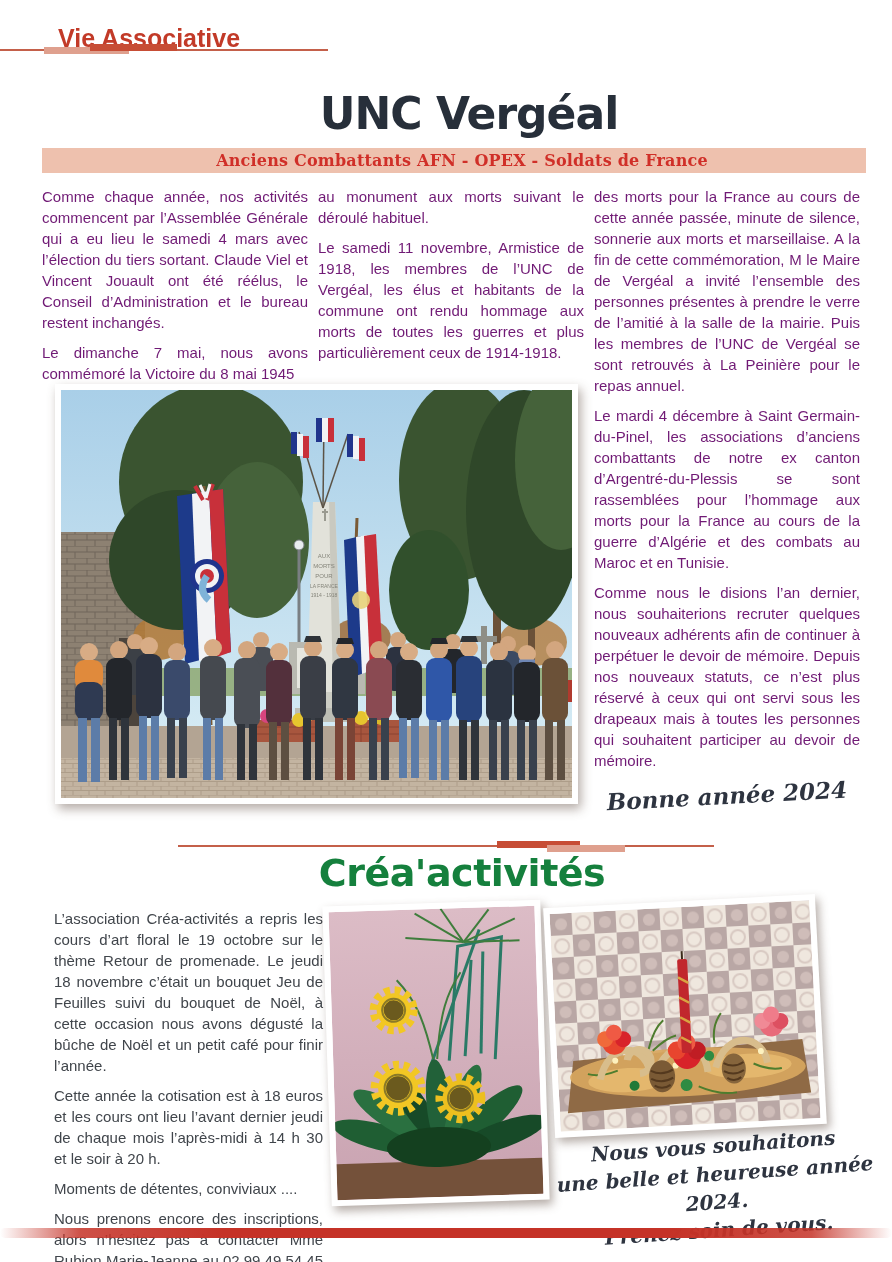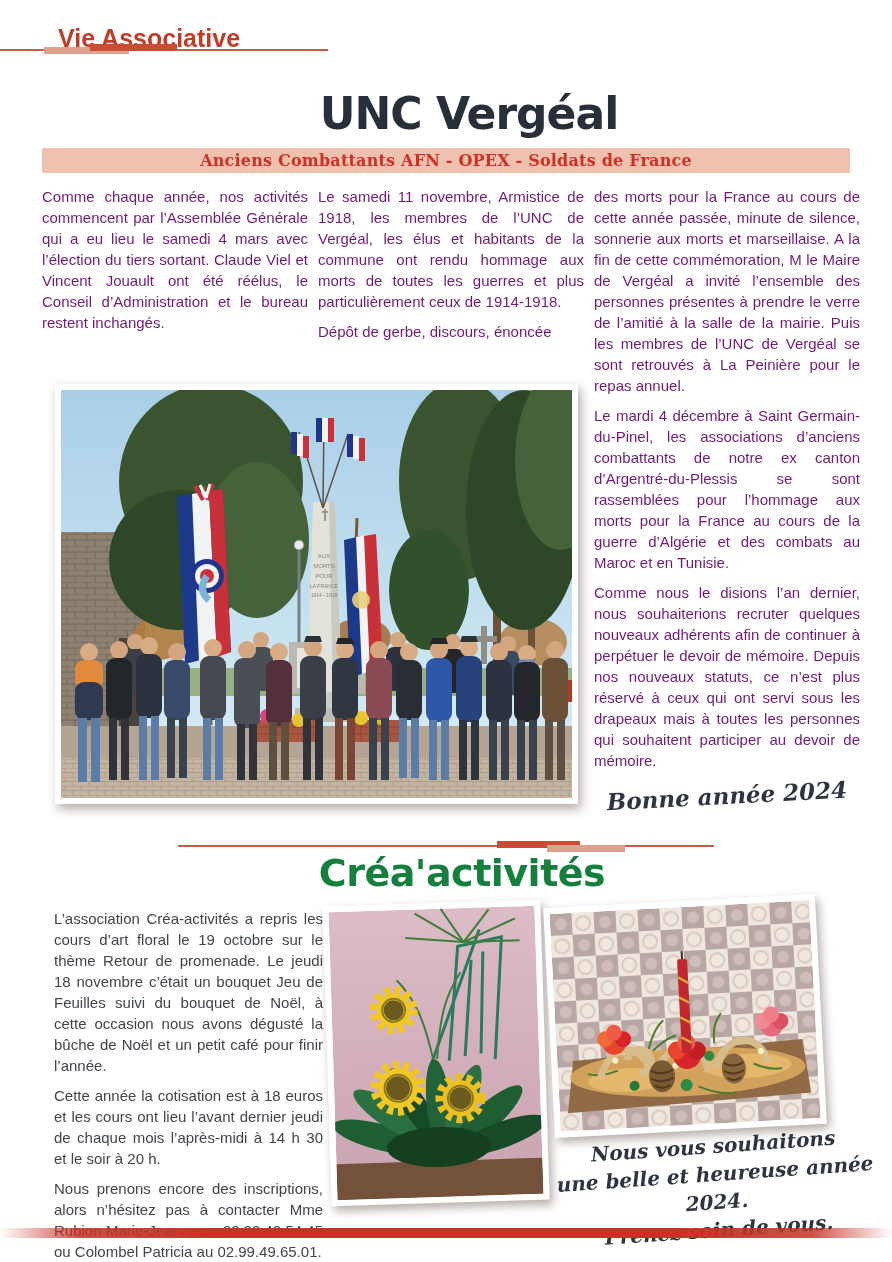--- a/index.html
+++ b/index.html
@@ -11,21 +11,21 @@
         color:#c23a28;font-family:"Liberation Sans",sans-serif;}
   .rule-line{position:absolute;left:0;top:49px;width:328px;height:2px;background:#c4604a;}
   .rule-light{position:absolute;left:44px;top:47px;width:85px;height:7px;background:#dfa08e;}
   .rule-dark{position:absolute;left:90px;top:44px;width:87px;height:7px;background:#c74d35;}
 
   
   .unc-title{position:absolute;left:0;top:88px;width:892px;margin:0;text-align:center;
         font-family:"DejaVu Sans",sans-serif;font-weight:800;font-size:44px;letter-spacing:-1px;
         color:#272f3a;padding-left:23px;}
   .banner{position:absolute;left:42px;top:148px;width:808px;height:25px;background:#eec1ae;
-        display:flex;align-items:center;justify-content:center;}
+        display:flex;align-items:center;justify-content:center;padding-left:16px;}
   .banner span{font-family:"DejaVu Serif",serif;font-weight:bold;font-size:16px;color:#d02f28;
         letter-spacing:.2px;}
 
   .col{position:absolute;top:186px;width:266px;}
   .col-1{left:42px;} .col-2{left:318px;} .col-3{left:594px;}
   .col p{margin:0 0 9px 0;font-size:15px;line-height:21px;color:#701a75;text-align:justify;}
 
   .script{font-family:"DejaVu Serif",serif;font-style:italic;font-weight:bold;color:#2e3440;}
   .greeting-unc{position:absolute;left:594px;top:782px;width:266px;text-align:center;
         font-size:23px;transform:rotate(-3deg);}
@@ -67,24 +67,25 @@
   <div class="rule-light"></div>
   <div class="rule-dark"></div>
 
   <h2 class="unc-title">UNC Vergéal</h2>
   <div class="banner">
     <span>Anciens Combattants AFN - OPEX - Soldats de France</span>
   </div>
 
   <div class="col col-1">
     <p>Comme chaque année, nos activités commencent par l’Assemblée Générale qui a eu lieu le samedi 4 mars avec l’élection du tiers sortant. Claude Viel et Vincent Jouault ont été réélus, le Conseil d’Administration et le bureau restent inchangés.</p>
+    <p>Le dimanche 7 mai, nous avons commémoré la Victoire du 8 mai 1945</p>
   </div>
   <div class="col col-2">
+    <p>au monument aux morts suivant le déroulé habituel.</p>
     <p>Le samedi 11 novembre, Armistice de 1918, les membres de l’UNC de Vergéal, les élus et habitants de la commune ont rendu hommage aux morts de toutes les guerres et plus particulièrement ceux de 1914-1918.</p>
-    <p>Dépôt de gerbe, discours, énoncée</p>
   </div>
   <div class="col col-3">
     <p>des morts pour la France au cours de cette année passée, minute de silence, sonnerie aux morts et marseillaise. A la fin de cette commémoration, M le Maire de Vergéal a invité l’ensemble des personnes présentes à prendre le verre de l’amitié à la salle de la mairie. Puis les membres de l’UNC de Vergéal se sont retrouvés à La Peinière pour le repas annuel.</p>
     <p>Le mardi 4 décembre à Saint Germain-du-Pinel, les associations d’anciens combattants de notre ex canton d’Argentré-du-Plessis se sont rassemblées pour l’hommage aux morts pour la France au cours de la guerre d’Algérie et des combats au Maroc et en Tunisie.</p>
     <p>Comme nous le disions l’an dernier, nous souhaiterions recruter quelques nouveaux adhérents afin de continuer à perpétuer le devoir de mémoire. Depuis nos nouveaux statuts, ce n’est plus réservé à ceux qui ont servi sous les drapeaux mais à toutes les personnes qui souhaitent participer au devoir de mémoire.</p>
   </div>
 
   <div class="script greeting-unc">Bonne année 2024</div>
 
   <div class="photo photo-unc">
@@ -328,20 +329,21 @@
   </div>
 
   <div class="rule2-line"></div>
   <div class="rule2-dark"></div>
   <div class="rule2-light"></div>
   <h2 class="crea-title">Créa'activités</h2>
 
   <div class="crea-col">
     <p>L’association Créa-activités a repris les cours d’art floral le 19 octobre sur le thème Retour de promenade. Le jeudi 18 novembre c’était un bouquet Jeu de Feuilles suivi du bouquet de Noël, à cette occasion nous avons dégusté la bûche de Noël et un petit café pour finir l’année.</p>
     <p>Cette année la cotisation est à 18 euros et les cours ont lieu l’avant dernier jeudi de chaque mois l’après-midi à 14 h 30 et le soir à 20 h.</p>
+    <p>Moments de détentes, conviviaux ....</p>
     <p>Nous prenons encore des inscriptions, alors n’hésitez pas à contacter Mme Rubion Marie-Jeanne au.02.99.49.54.45 ou Colombel Patricia au 02.99.49.65.01.</p>
   </div>
 
   <div class="photo photo-sunflower">
     <svg width="206" height="288" viewBox="0 0 206 288">
       <defs>
         <linearGradient id="wall" x1="0" y1="0" x2="0" y2="1">
           <stop offset="0" stop-color="#dcbcc6"></stop>
             <stop offset="1" stop-color="#c9a3b1"></stop>
         </linearGradient>

